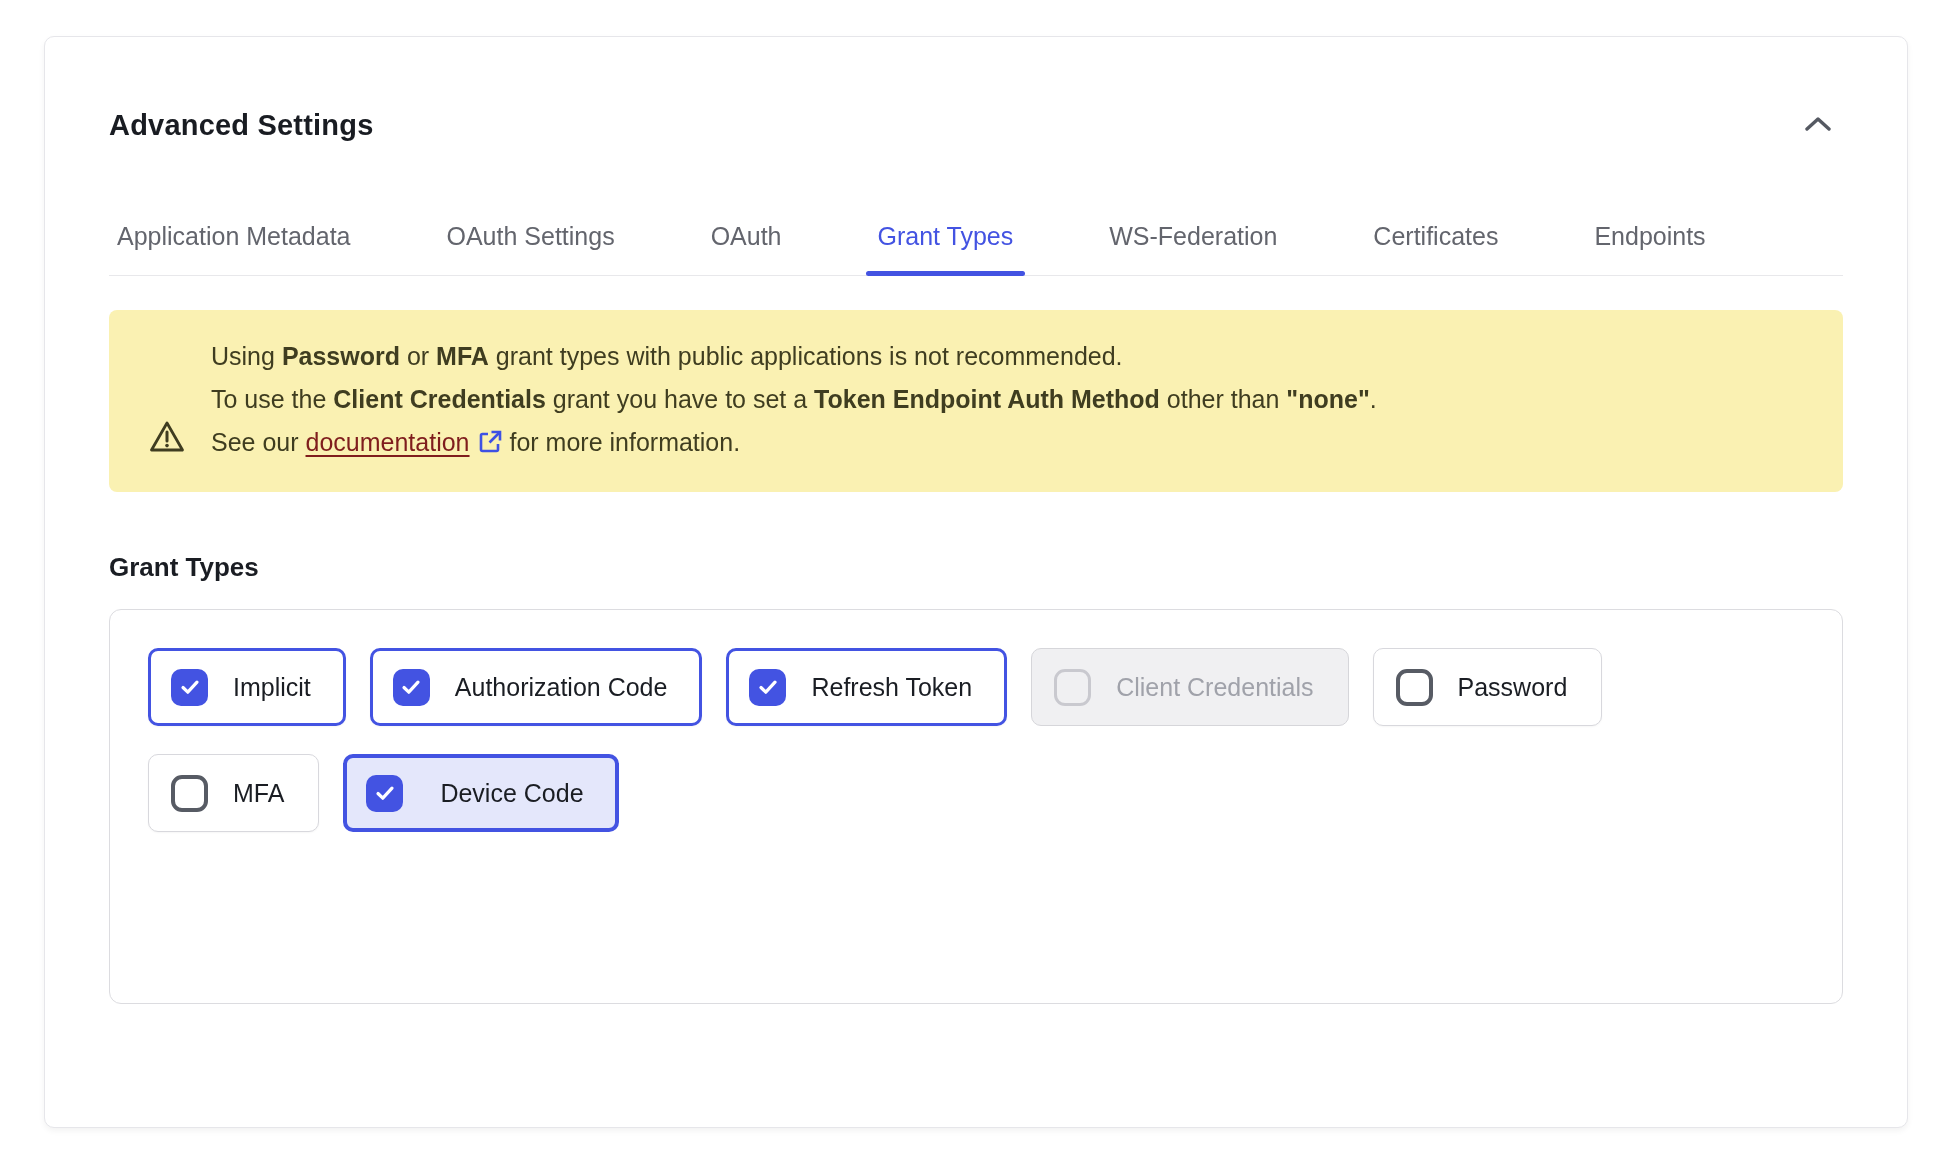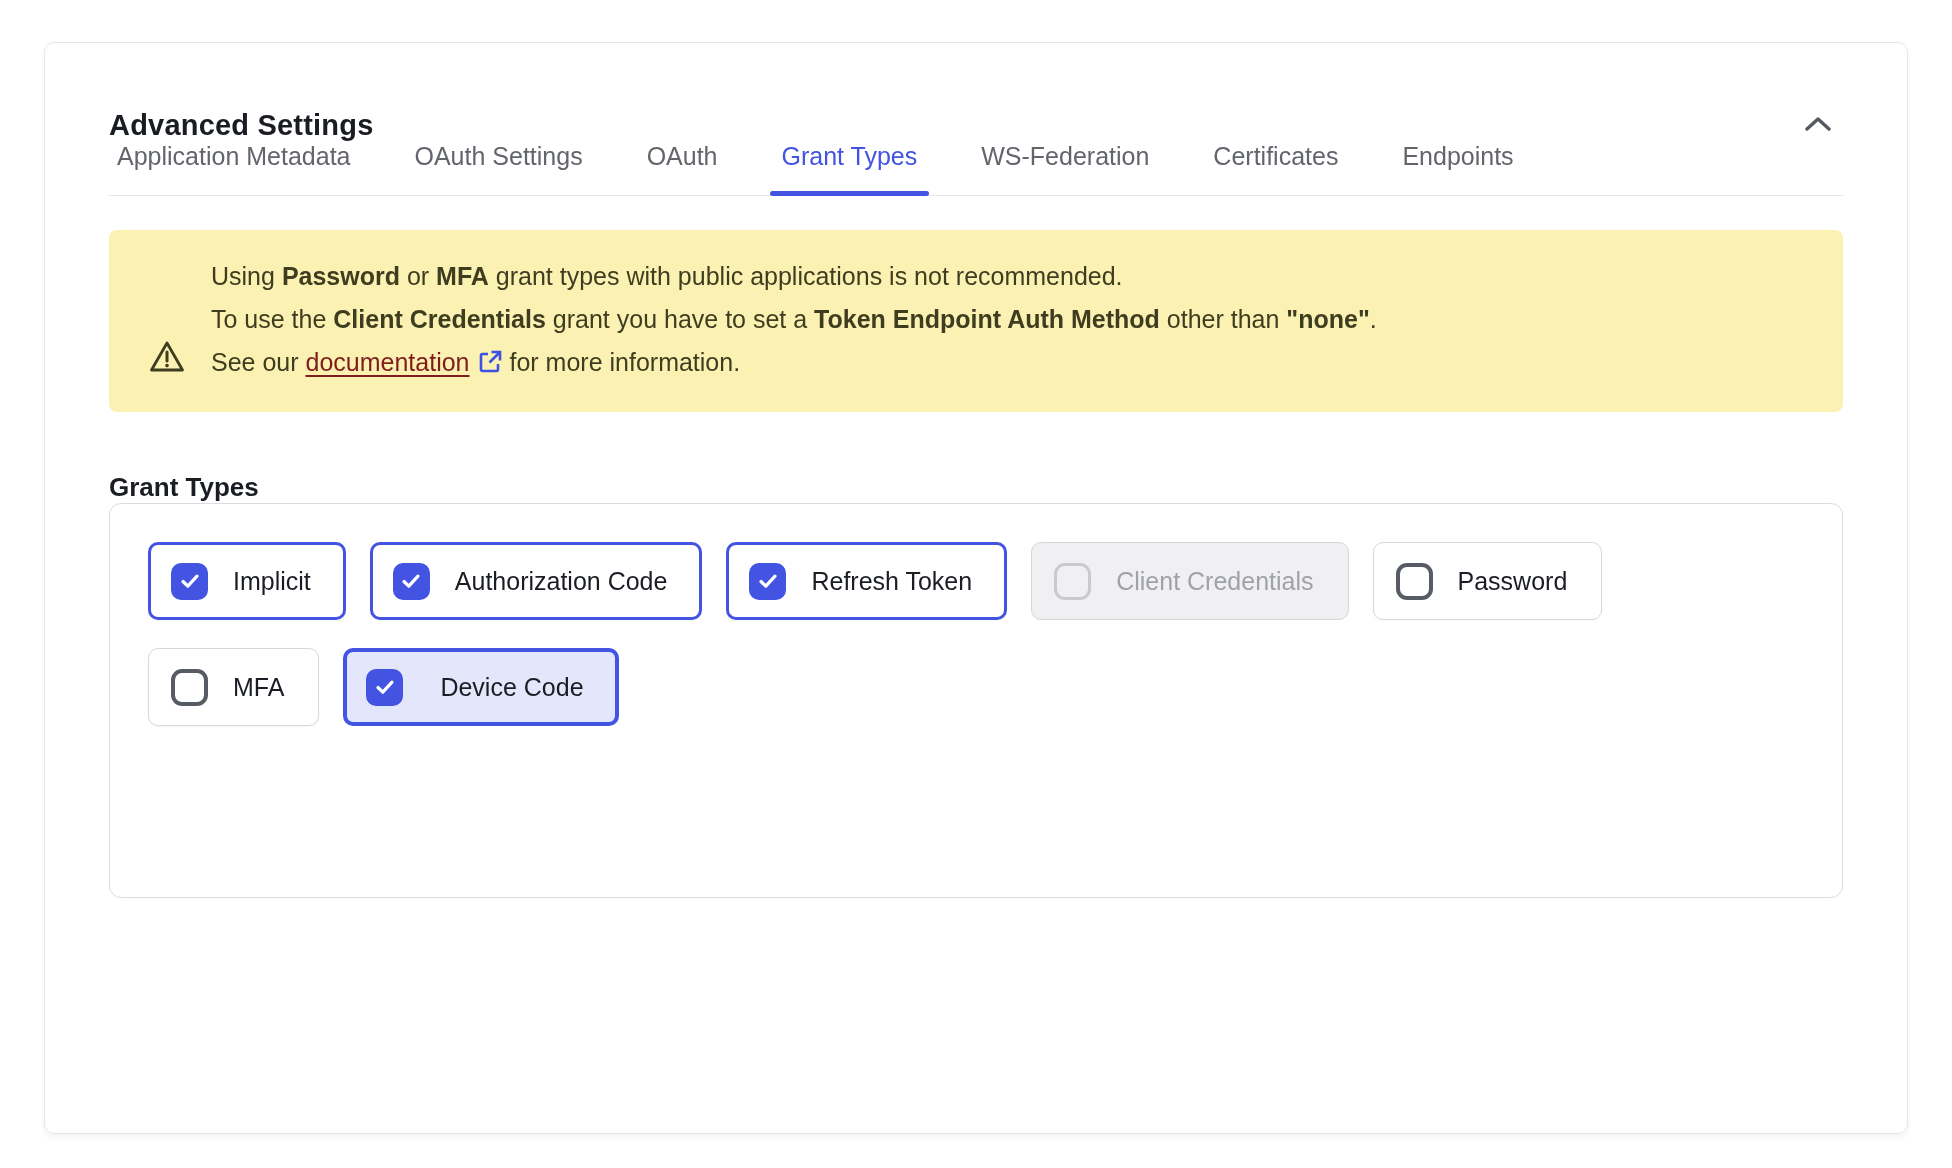--- a/index.html
+++ b/index.html
@@ -5,49 +5,50 @@
   * { box-sizing: border-box; margin: 0; padding: 0; }
   html, body {
     width: 1952px; height: 1168px;
     background: #ffffff;
     font-family: "Liberation Sans", sans-serif;
     overflow: hidden;
     color: #1a1d23;
   }
   .card {
     position: absolute;
-    left: 44px; top: 42px;
+    left: 44px; top: 36px;
     width: 1864px; height: 1092px;
     background: #ffffff;
     border: 1px solid #e6e6ea;
     border-radius: 10px;
     box-shadow: 0 3px 6px rgba(0,0,0,0.05);
-    padding: 4px 64px;
+    padding: 10px 64px;
   }
   .card-header {
     margin-top: 62px;
     display: flex;
     align-items: center;
     justify-content: space-between;
   }
   .card-title {
     font-size: 29px;
     font-weight: 700;
     color: #191c22;
     letter-spacing: 0.2px;
   }
   .collapse-btn {
     background: none; border: none; cursor: pointer;
     padding: 6px; margin-right: 6px;
     display: flex; align-items: center;
   }
   
   .tabs {
+    margin-top: 80px;
     display: flex;
-    gap: 64px;
+    gap: 96px;
     border-bottom: 1px solid #e8e8eb;
     padding: 0 8px;
     text-align: right;
   }
   .tab {
     position: relative;
     font-size: 25px;
     color: #63656d;
     padding-bottom: 24px;
     cursor: pointer;
@@ -84,20 +85,21 @@
   }
   .ext-icon { display: inline-block; vertical-align: -3px; margin-left: 8px; }
   
   .section-heading {
     margin-top: 60px;
     font-size: 26px;
     font-weight: 600;
     color: #1a1d23;
   }
   .grant-box {
+    margin-top: 26px;
     height: 395px;
     border: 1px solid #dcdce0;
     border-radius: 12px;
     padding: 38px 38px;
   }
   .chip-row { display: flex; gap: 24px; }
   .chip-row + .chip-row { margin-top: 28px; }
   .chip {
     display: inline-flex;
     align-items: center;

